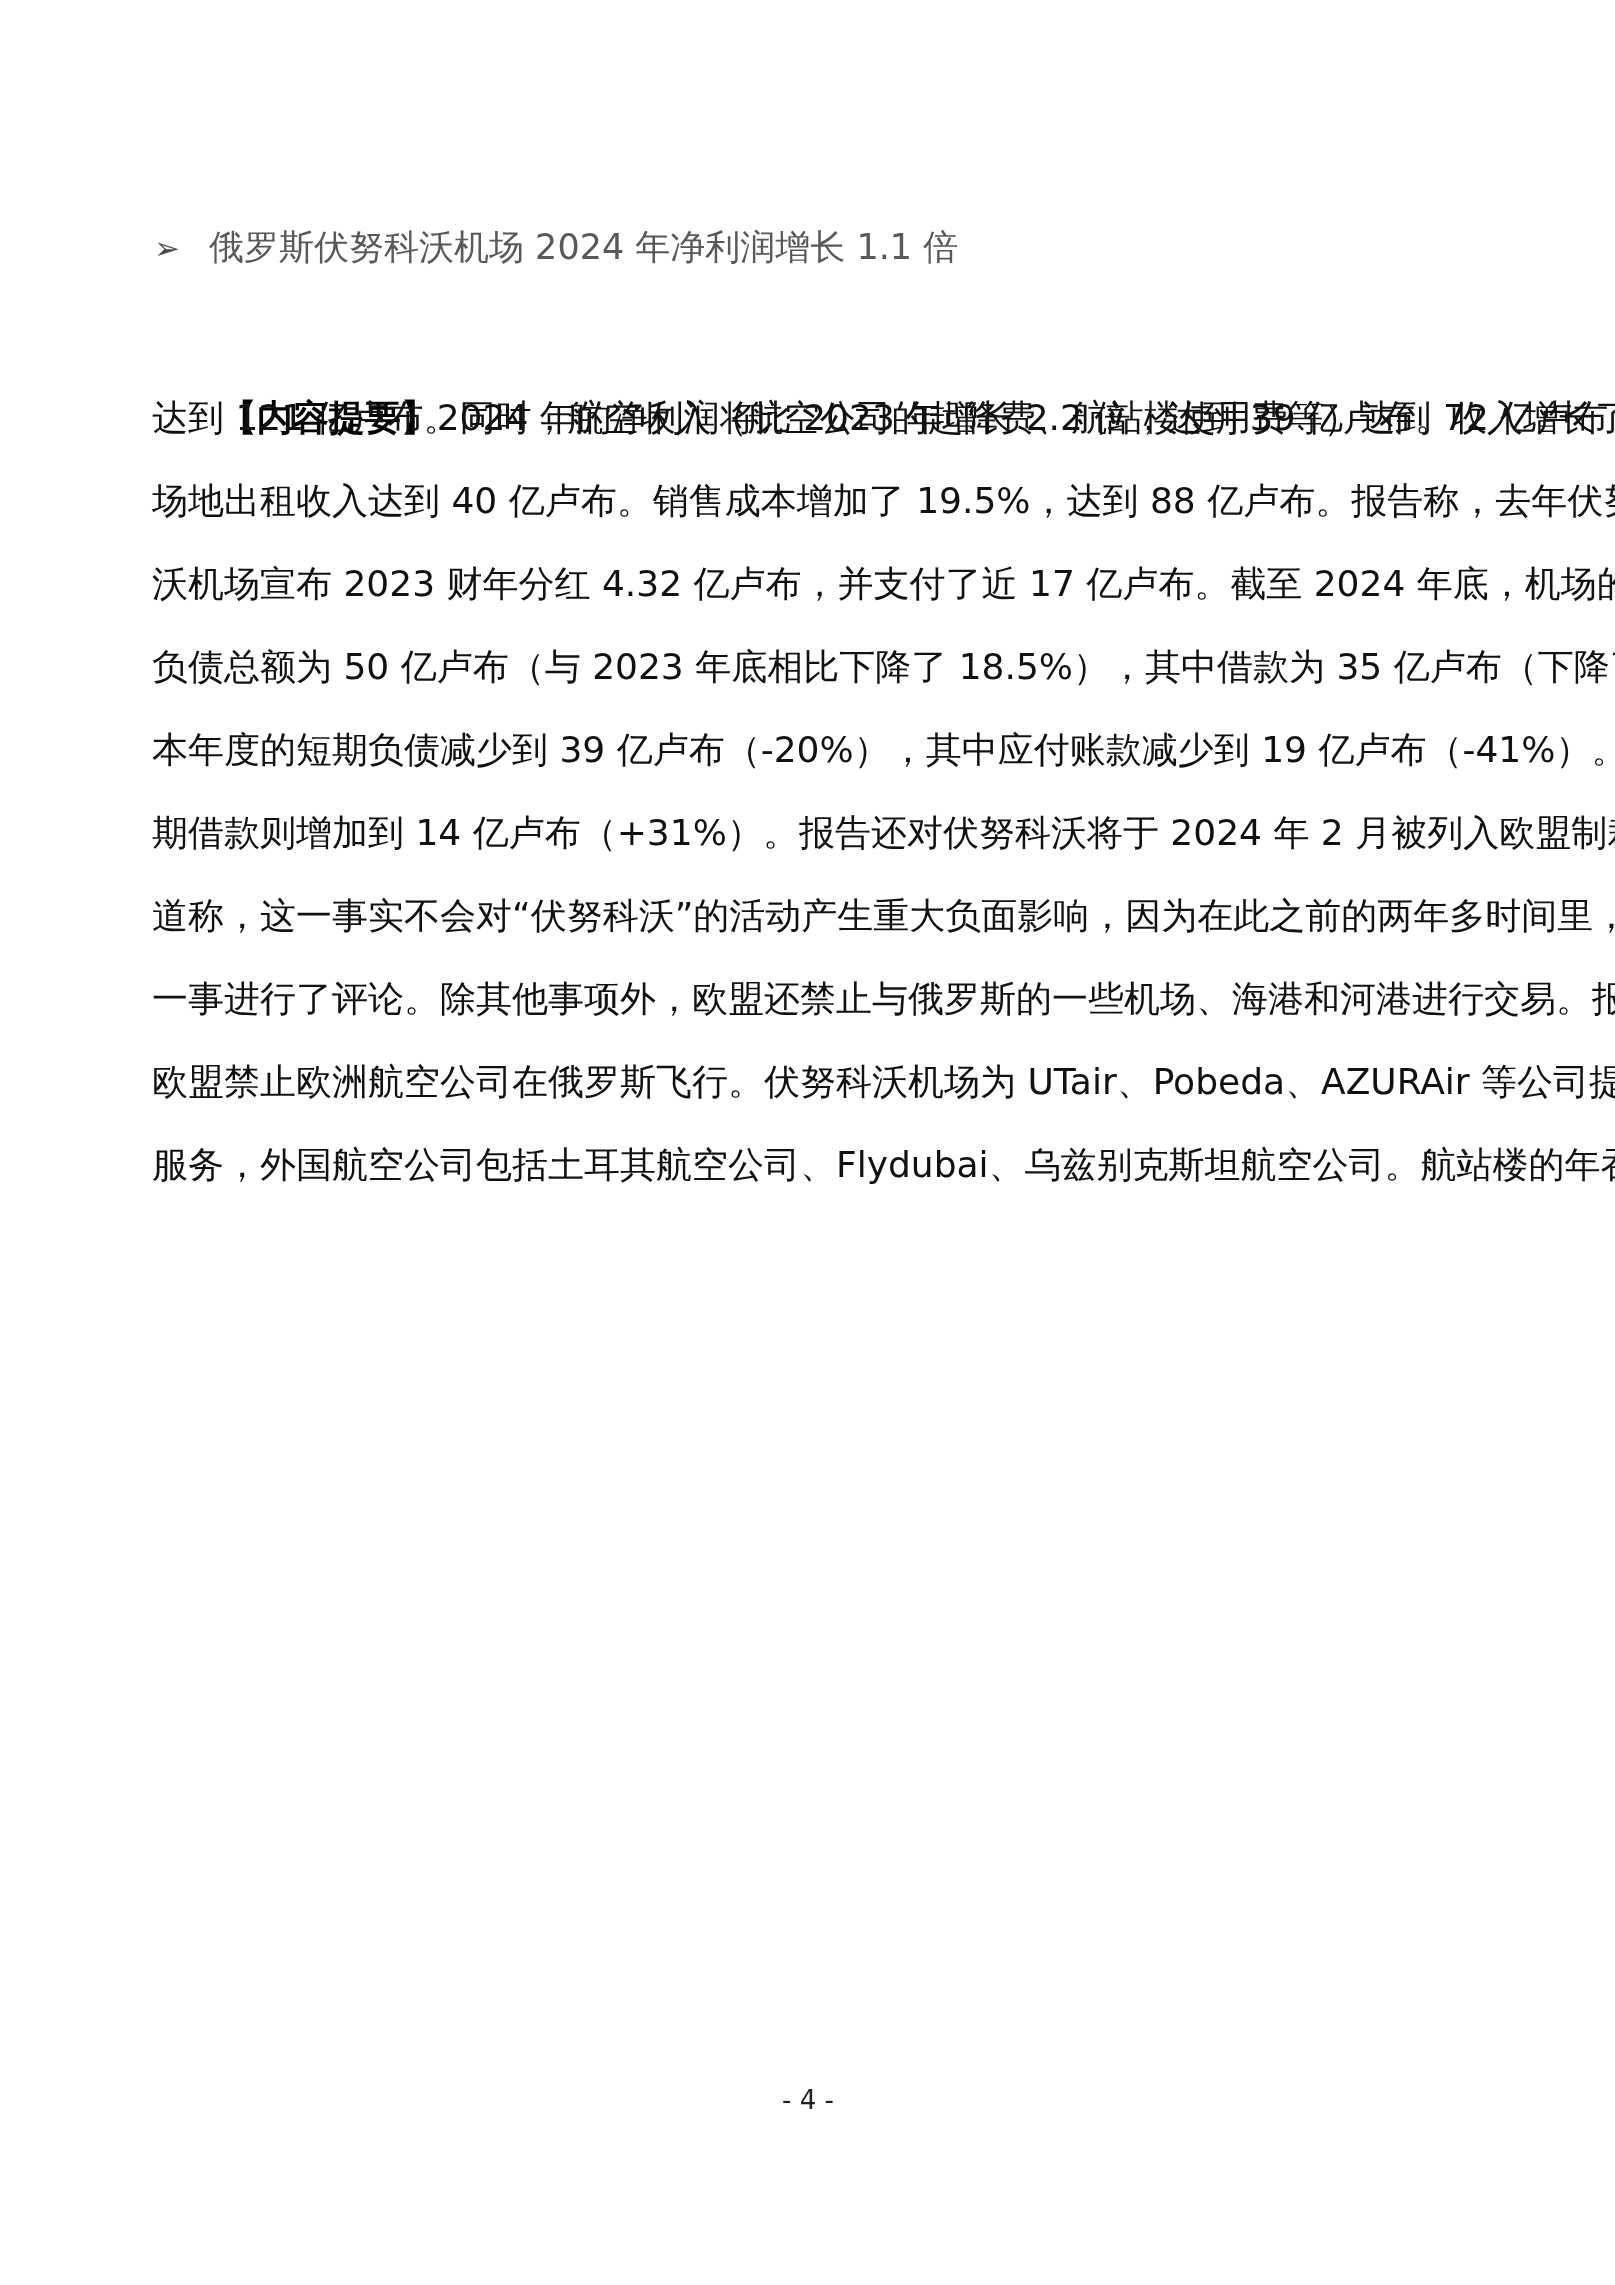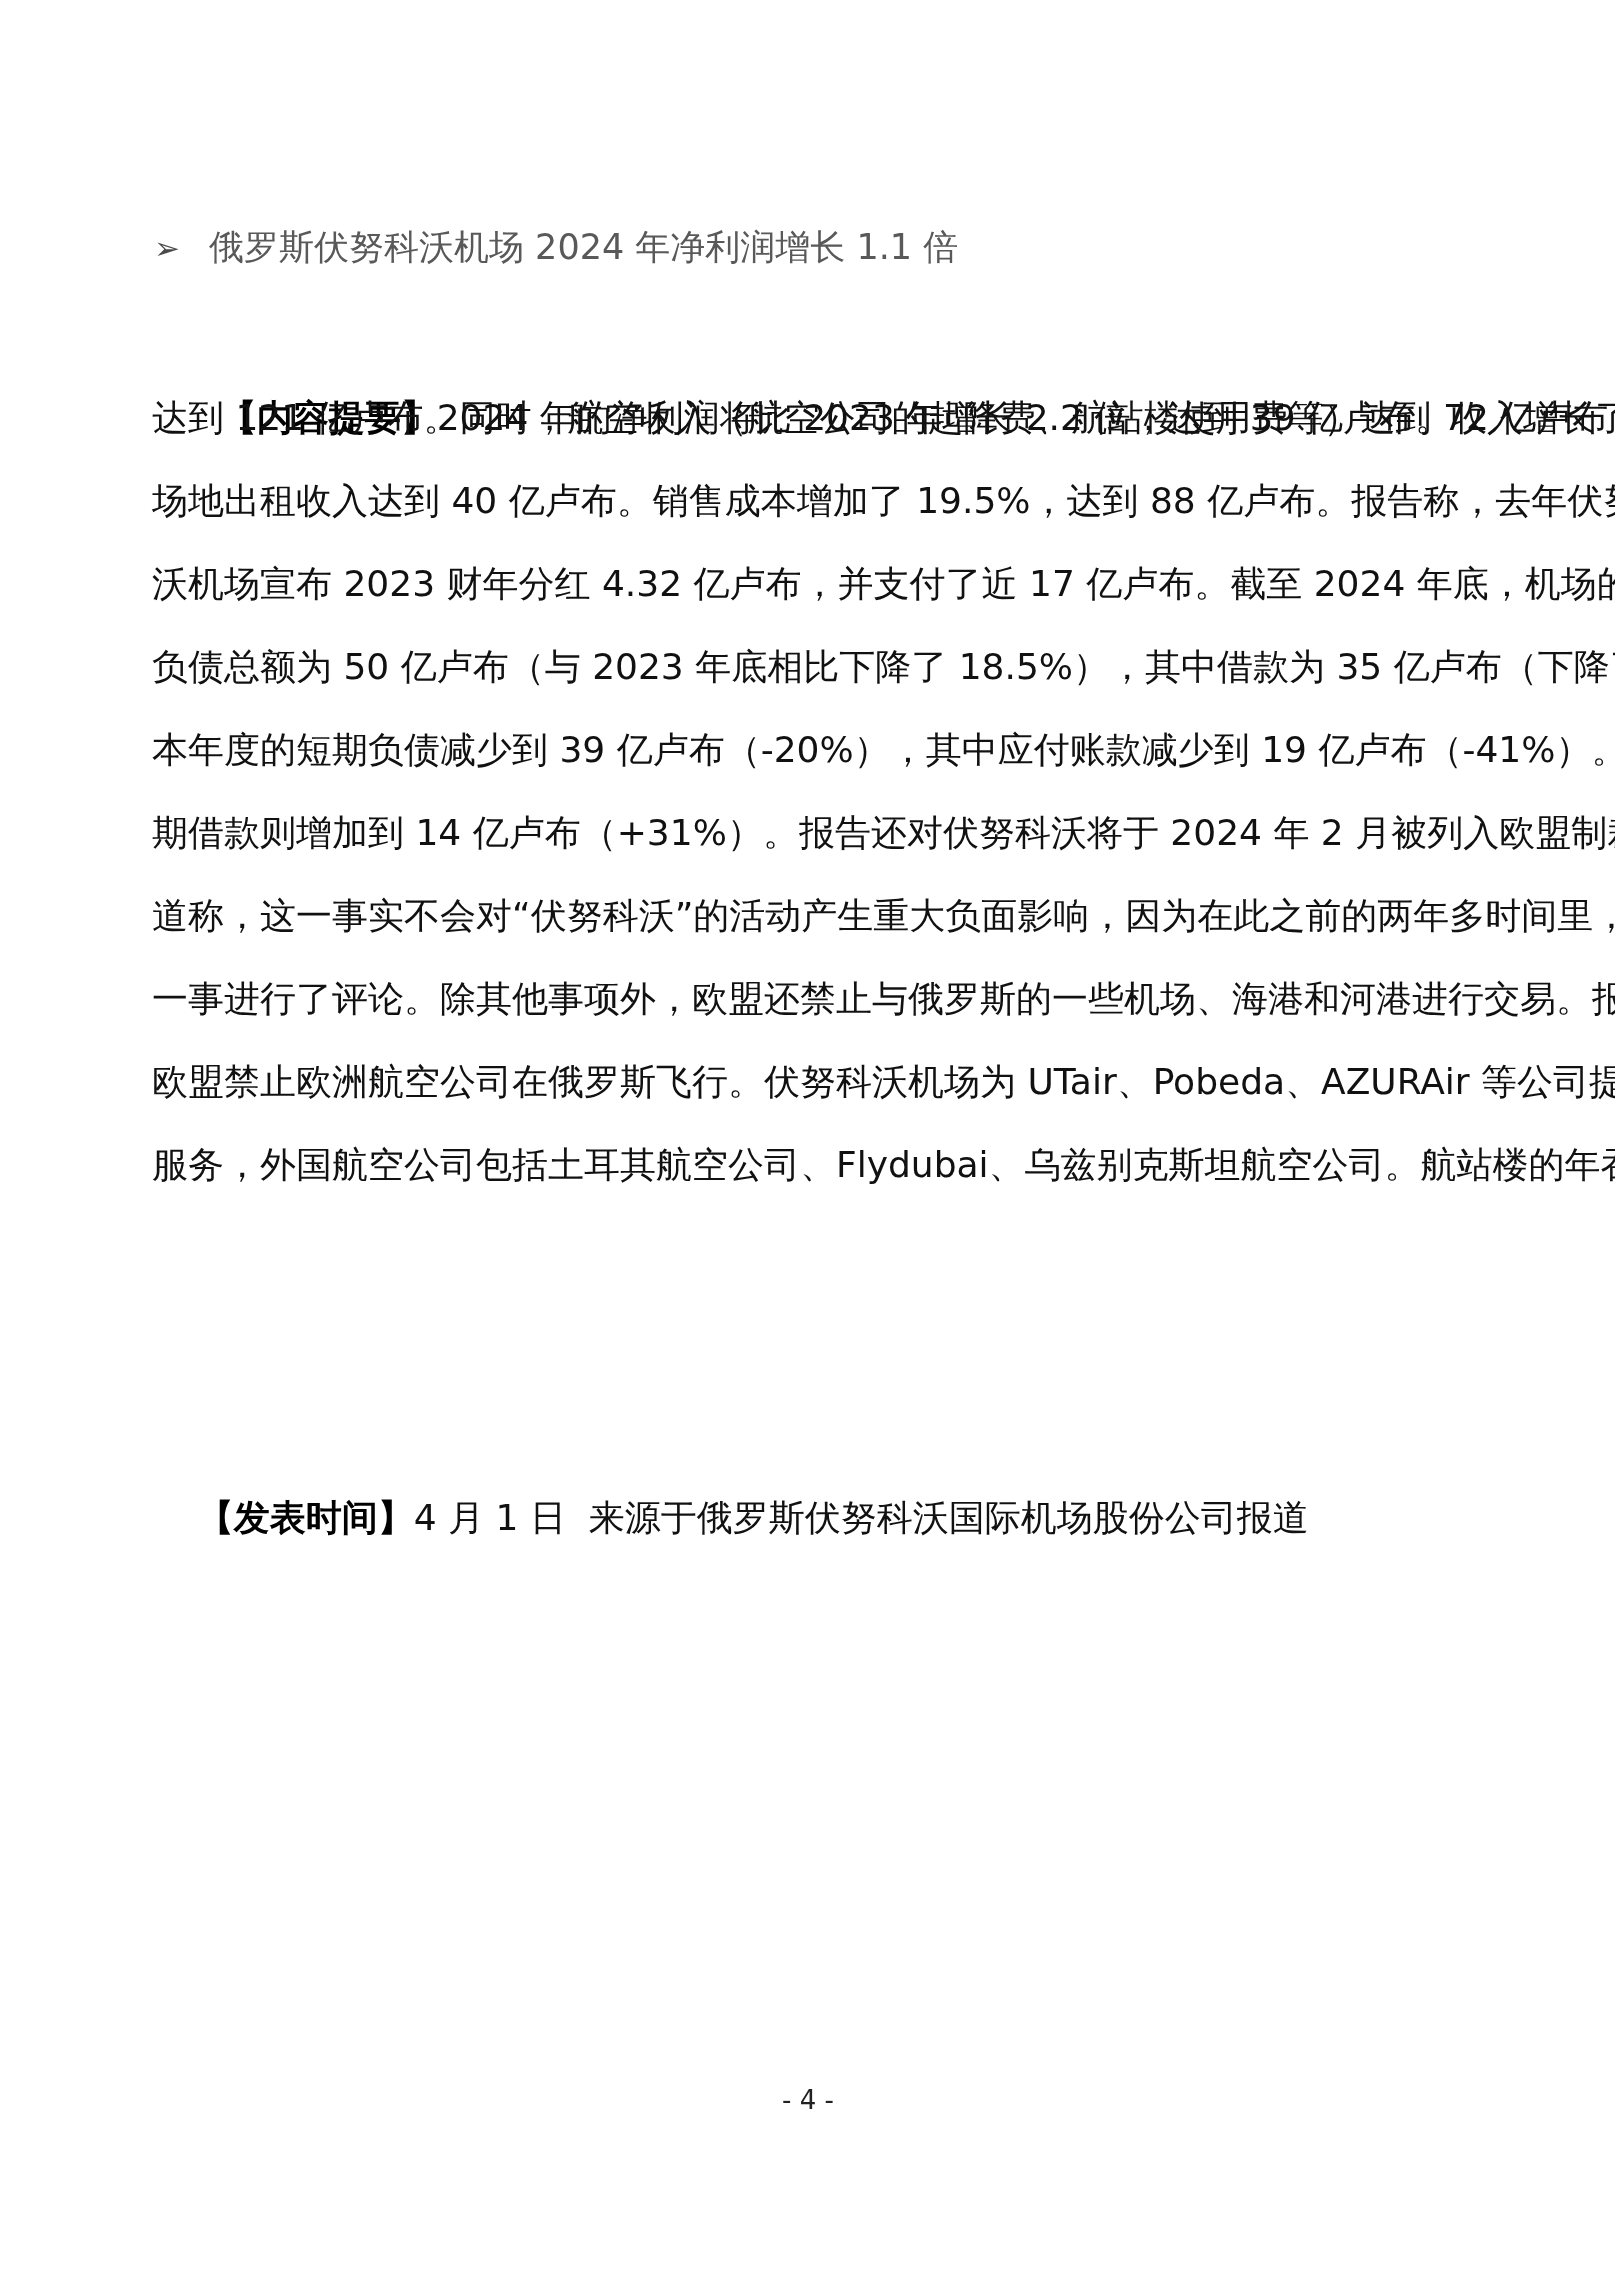--- a/index.html
+++ b/index.html
@@ -86,22 +86,19 @@
         <div class="line">负债总额为 50 亿卢布（与 2023 年底相比下降了 18.5%），其中借款为 35 亿卢布（下降了 29%）。</div>
         <div class="line">本年度的短期负债减少到 39 亿卢布（-20%），其中应付账款减少到 19 亿卢布（-41%）。而短</div>
         <div class="line">期借款则增加到 14 亿卢布（+31%）。报告还对伏努科沃将于 2024 年 2 月被列入欧盟制裁名单</div>
         <div class="line">道称，这一事实不会对“伏努科沃”的活动产生重大负面影响，因为在此之前的两年多时间里，</div>
         <div class="line">一事进行了评论。除其他事项外，欧盟还禁止与俄罗斯的一些机场、海港和河港进行交易。报</div>
         <div class="line">欧盟禁止欧洲航空公司在俄罗斯飞行。伏努科沃机场为 UTair、Pobeda、AZURAir 等公司提供</div>
         <div class="line">服务，外国航空公司包括土耳其航空公司、Flydubai、乌兹别克斯坦航空公司。航站楼的年吞</div>
       </div>
   </div>
 
-  <div class="publish-block">
-    <strong class="label-bold">【发表时间】</strong><span>4 月 1 日  来源于俄罗斯伏努科沃国际机场股份公司报道</span>
-  </div>
 
   <div class="footer">
     <span>- 4 -</span>
   </div>
 
 </div>
 
 
 </body></html>

